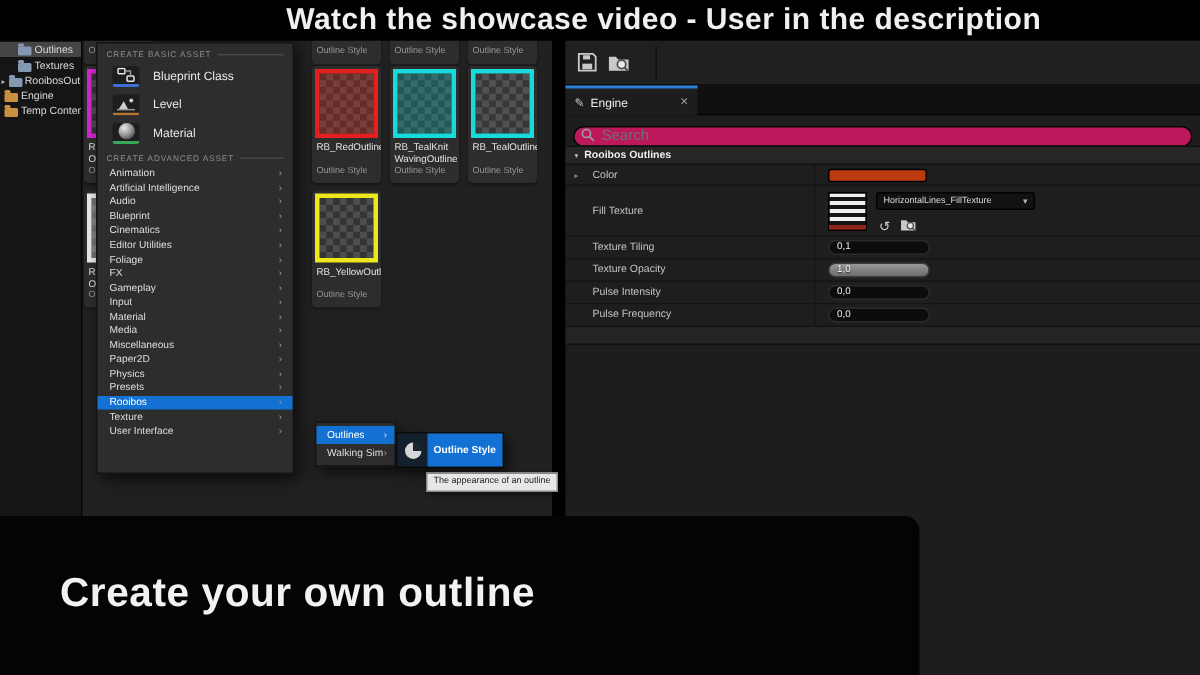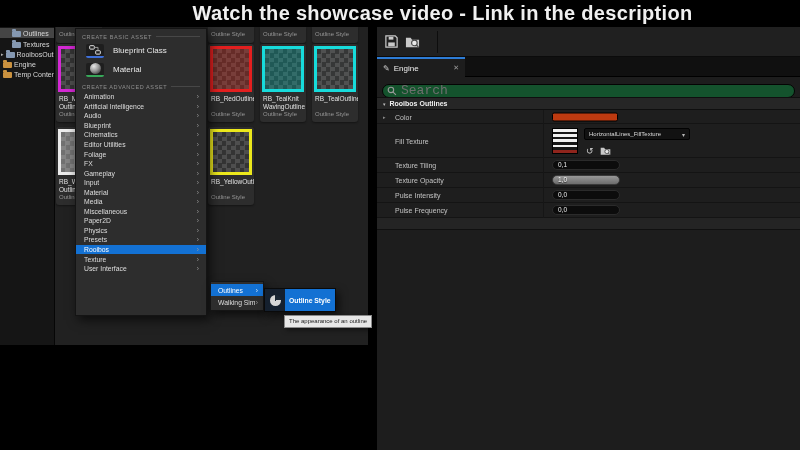--- a/index.html
+++ b/index.html
@@ -56,23 +56,23 @@
   .dtabs { position:absolute; top:30px; left:0; right:0; height:20px;
     background:#101010; border-bottom:1px solid #000; }
   .dtab { position:absolute; left:0; top:0; width:88px; height:20px; background:#1d1d1d;
     border-top:2px solid #2d7cd6; display:flex; align-items:center; gap:4px; padding:0 6px; }
   .pencil { font-size:8px; color:#c9c9c9; }
   .dtabname { font-size:8px; color:#efefef; }
   .dclose { margin-left:auto; font-size:7px; color:#9a9a9a; }
   .dsearch { position:absolute; top:50px; left:0; right:0; height:20px;
     background:#1d1d1d; display:flex; align-items:center; padding:0 5px; }
   .sbox { position:relative; flex:1; height:14px; }
-  .sbox input { width:100%; height:14px; background:#14532d; border:1px solid #040404;
-    border-radius:7px; color:#cfcfcf; font-size:13px; padding:0 5px 0 18px;
-    font-family:Liberation Mono, monospace; outline:none; }
+  .sbox input { width:100%; height:14px; background:#be185d; border:1px solid #040404;
+    border-radius:7px; color:#cfcfcf; font-size:10px; padding:0 5px 0 18px;
+    font-family:Liberation Sans, sans-serif; outline:none; }
   .sbox input::placeholder { color:#6f6f6f; }
   .smag { position:absolute; left:5px; top:2px; }
   .dsection { position:absolute; top:70px; left:0; right:0; height:13px;
     background:#262626; border-top:1px solid #0f0f0f; border-bottom:1px solid #0f0f0f;
     display:flex; align-items:center; gap:4px; padding-left:6px;
     font-size:7px; font-weight:bold; color:#efefef; }
   .dsection .caret { font-size:5px; color:#bdbdbd; font-weight:normal; }
   .prow { position:absolute; left:0; right:0; background:#1e1e1e;
     border-bottom:1px solid #141414; }
   .plabel { position:absolute; left:18px; top:50%; transform:translateY(-50%);
@@ -94,21 +94,21 @@
   .ddrop { position:absolute; left:207px; top:4px; width:106px; height:12px;
     background:#121212; border:1px solid #020202; border-radius:2px;
     display:flex; align-items:center; padding:0 4px; font-size:6px; color:#dcdcdc; }
   .chev { margin-left:auto; font-size:6px; color:#b5b5b5; }
   .assetbtns { position:absolute; left:209px; top:18px; display:flex; gap:6px; align-items:center; }
   .useicon { font-size:9px; line-height:10px; color:#cfcfcf; }
   .dfill { position:absolute; top:191px; left:0; right:0; height:12px;
     background:#242424; border-bottom:1px solid #101010; }
 
   
-  .menu { position:absolute; left:75px; top:28px; width:132px; height:288px;
+  .menu { position:absolute; left:64px; top:28px; width:132px; height:288px;
     background:#2d2d2d; border:1px solid #141414; box-shadow:3px 4px 10px rgba(0,0,0,.65);
     z-index:5; }
   .mhdr { display:flex; align-items:center; gap:4px; color:#8f8f8f; font-size:5.5px;
     letter-spacing:.6px; padding:0 6px; height:9px; margin-top:3px; white-space:nowrap; }
   .mhdr::after { content:""; flex:1; height:1px; background:#474747; }
   .bitem { display:flex; align-items:center; gap:9px; height:19px; padding-left:10px;
     color:#e8e8e8; font-size:8px; }
   .bicon { width:18px; height:14px; background:#1e1e1e; border-radius:2px;
     border-bottom:2px solid #555; display:flex; align-items:center; justify-content:center; flex:none;}
   .sphere { width:11px; height:11px; border-radius:50%;
@@ -137,21 +137,21 @@
     background:#e7e7e7; border:1px solid #8a8a8a; color:#1c1c1c; font-size:6px;
     line-height:11px; padding:0 4px; white-space:nowrap; z-index:8;
     box-shadow:2px 2px 5px rgba(0,0,0,.5); }
 </style>
 </head>
 <body>
 
 <div id="stage">
 
   <div class="banner-top">
-    <span>Watch the showcase video - Link in the description</span>
+    <span>Watch the showcase video - User in the description</span>
   </div>
 
   <div class="sidebar">
     <div class="srow sel" style="top:1px;padding-left:12px">
       <span class="folder" style="background: rgb(133, 152, 177);"></span>
       <span>Outlines</span>
     </div>
     <div class="srow" style="top:12px;padding-left:12px">
       <span class="folder" style="background: rgb(133, 152, 177);"></span>
       <span>Textures</span>
@@ -352,20 +352,30 @@
       <span class="bicon" style="border-bottom-color: rgb(62, 111, 217);">
         <svg width="12" height="10" viewBox="0 0 12 10">
             <rect x="0.7" y="0.7" width="4.6" height="3.4" rx=".6" fill="none" stroke="#e6e6e6"></rect>
             <rect x="6.7" y="5.7" width="4.6" height="3.4" rx=".6" fill="none" stroke="#e6e6e6"></rect>
             <path d="M5.3 2.4h3.7v3.3" fill="none" stroke="#9a9a9a"></path>
           </svg>
       </span>
       <span>Blueprint Class</span>
     </div>
     <div class="bitem">
+      <span class="bicon" style="border-bottom-color: rgb(181, 118, 47);">
+        <svg width="12" height="10" viewBox="0 0 12 10">
+            <path d="M1 9 L4.5 3.5 L7.5 9 Z" fill="#cfcfcf"></path>
+            <circle cx="9.5" cy="3" r="1.3" fill="#cfcfcf"></circle>
+            <rect x="0" y="8.6" width="12" height="1" fill="#9a9a9a"></rect>
+          </svg>
+      </span>
+      <span>Level</span>
+    </div>
+    <div class="bitem">
       <span class="bicon" style="border-bottom-color: rgb(55, 168, 89);">
         <span class="sphere"></span>
       </span>
       <span>Material</span>
     </div>
 
     <div class="mhdr">CREATE ADVANCED ASSET</div>
 
     <div class="advwrap">
       <div class="aitem">
@@ -460,14 +470,17 @@
 
   <div class="sub2">
     <span class="sub2icon">
         <span class="pie"></span>
       </span>
     <span class="sub2lbl" style="background: rgb(19, 113, 211);">Outline Style</span>
   </div>
 
   <div class="tooltip">The appearance of an outline</div>
 
+  <div class="banner-bottom">
+    <span>Create your own outline</span>
+  </div>
 
 </div>
 
 </body></html>

